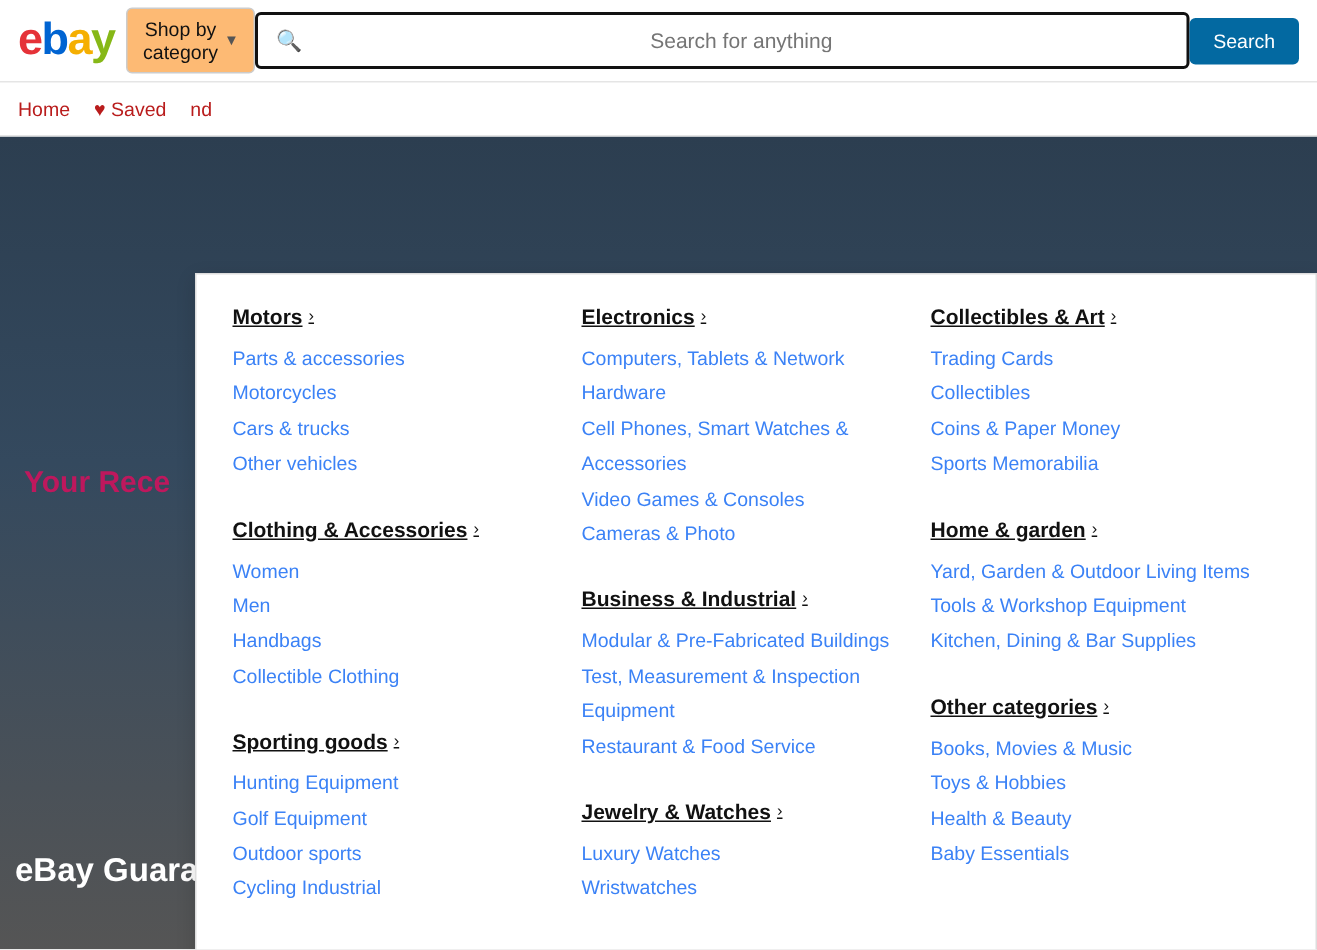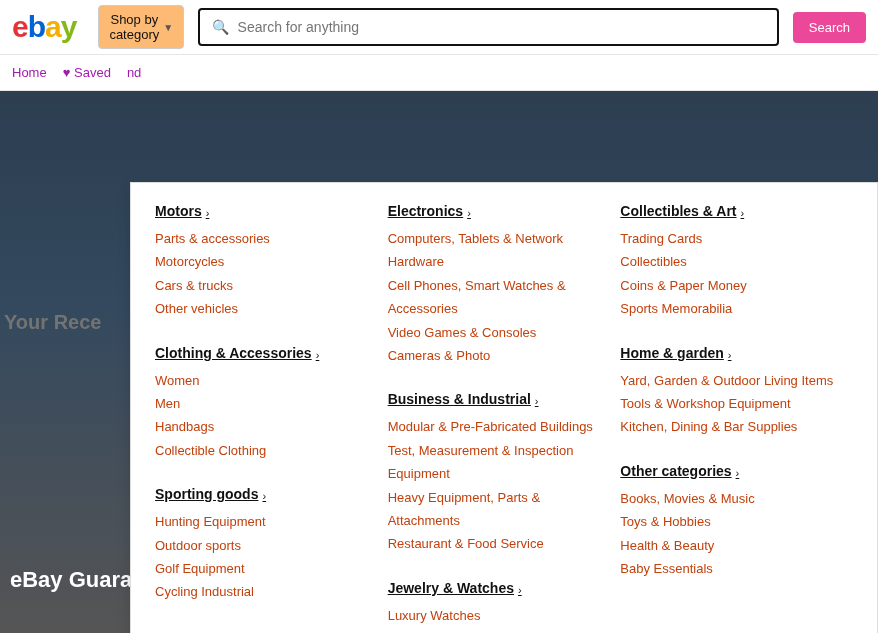--- a/index.html
+++ b/index.html
@@ -6,21 +6,21 @@
     body { font-family: Arial, sans-serif; font-size: 13px; background: #fff; width: 878px; height: 633px; overflow: hidden; position: relative; }
 
     
     .header {
       display: flex;
       align-items: center;
       padding: 8px 12px;
       border-bottom: 1px solid #e5e5e5;
       background: #fff;
       height: 55px;
-      gap: 14px;
+      gap: 0;
     }
     .logo {
       font-size: 30px;
       font-weight: bold;
       letter-spacing: -1px;
       margin-right: 8px;
       flex-shrink: 0;
     }
     .logo span:nth-child(1) { color: #e53238; }
     .logo span:nth-child(2) { color: #0064d2; }
@@ -52,44 +52,45 @@
       padding: 0 12px;
       gap: 8px;
     }
     .search-icon { color: #666; font-size: 14px; }
     .search-input {
       border: none;
       outline: none;
       flex: 1;
       font-size: 14px;
       color: #3b82f6;
+      text-align: center;
     }
 
     .search-btn {
-      background: #ec4899;
+      background: #0369a1;
       color: #fff;
       border: none;
       padding: 8px 16px;
       border-radius: 4px;
       font-size: 13px;
       cursor: pointer;
     }
 
     
     .nav-bar {
       display: flex;
       align-items: center;
       padding: 4px 12px;
       gap: 16px;
       border-bottom: 1px solid #e5e5e5;
       height: 36px;
     }
     .nav-item {
       font-size: 13px;
-      color: #a21caf;
+      color: #b91c1c;
       cursor: pointer;
       display: flex;
       align-items: center;
       gap: 4px;
     }
 
     
     .bg-content {
       position: relative;
       height: 542px;
@@ -105,24 +106,24 @@
     }
     .ebay-guarantee {
       font-size: 22px;
       font-weight: bold;
       color: #fff;
       padding-left: 10px;
     }
     .your-recent {
       position: absolute;
       top: 220px;
-      left: 4px;
+      left: 16px;
       font-size: 20px;
       font-weight: bold;
-      color: #737373;
+      color: #be185d;
     }
 
     
     .dropdown-overlay {
       position: absolute;
       top: 91px;
       left: 130px;
       width: 748px;
       background: #fff;
       border: 1px solid #ddd;
@@ -140,31 +141,31 @@
     .col { padding-right: 16px; }
 
     .section { margin-bottom: 24px; }
 
     .section-title {
       font-size: 14px;
       font-weight: bold;
       color: #111;
       margin-bottom: 8px;
       display: flex;
-      align-items: flex-end;
+      align-items: center;
       gap: 4px;
       cursor: pointer;
       text-decoration: underline;
       text-decoration-color: #111;
     }
     .section-title .arrow { font-size: 11px; font-weight: normal; text-decoration: none; display: inline-block; }
 
     .section-item {
       font-size: 13px;
-      color: #c2410c;
+      color: #3b82f6;
       line-height: 1.8;
       cursor: pointer;
     }
   </style>
 </head>
 <body>
 
 <div class="header">
   <div class="logo">
     <span>e</span><span>b</span><span>a</span><span>y</span>
@@ -208,40 +209,39 @@
           <div class="section-title">Clothing &amp; Accessories <span class="arrow">›</span></div>
           <div class="section-item">Women</div>
           <div class="section-item">Men</div>
           <div class="section-item">Handbags</div>
           <div class="section-item">Collectible Clothing</div>
         </div>
 
         <div class="section">
           <div class="section-title">Sporting goods <span class="arrow">›</span></div>
           <div class="section-item">Hunting Equipment</div>
+          <div class="section-item">Golf Equipment</div>
           <div class="section-item">Outdoor sports</div>
-          <div class="section-item">Golf Equipment</div>
           <div class="section-item">Cycling Industrial</div>
         </div>
       </div>
 
       <div class="col">
         <div class="section">
           <div class="section-title">Electronics <span class="arrow">›</span></div>
           <div class="section-item">Computers, Tablets &amp; Network Hardware</div>
           <div class="section-item">Cell Phones, Smart Watches &amp; Accessories</div>
           <div class="section-item">Video Games &amp; Consoles</div>
           <div class="section-item">Cameras &amp; Photo</div>
         </div>
 
         <div class="section">
           <div class="section-title">Business &amp; Industrial <span class="arrow">›</span></div>
           <div class="section-item">Modular &amp; Pre-Fabricated Buildings</div>
           <div class="section-item">Test, Measurement &amp; Inspection Equipment</div>
-          <div class="section-item">Heavy Equipment, Parts &amp; Attachments</div>
           <div class="section-item">Restaurant &amp; Food Service</div>
         </div>
 
         <div class="section">
           <div class="section-title">Jewelry &amp; Watches <span class="arrow">›</span></div>
           <div class="section-item">Luxury Watches</div>
           <div class="section-item">Wristwatches</div>
 
         </div>
       </div>

